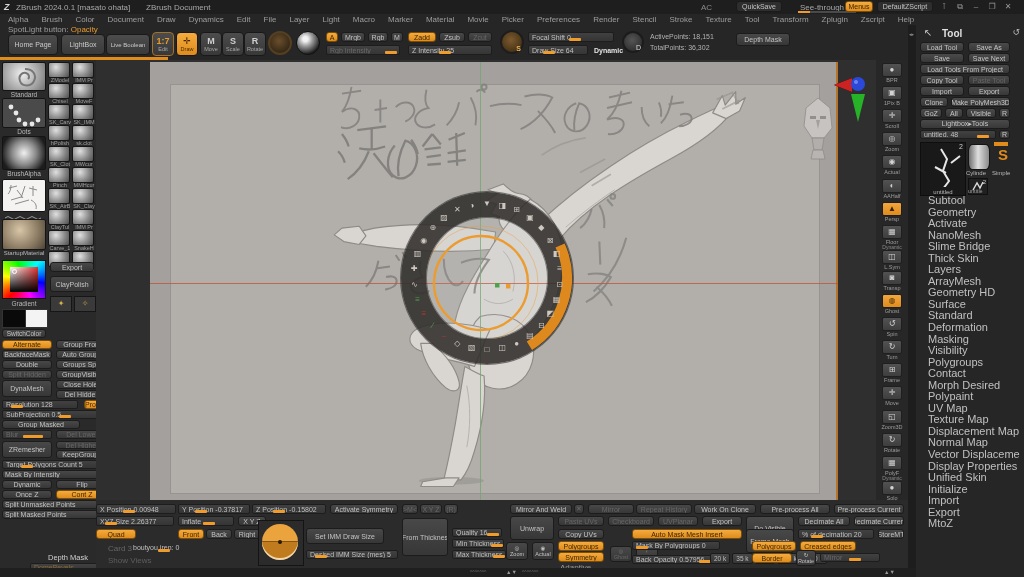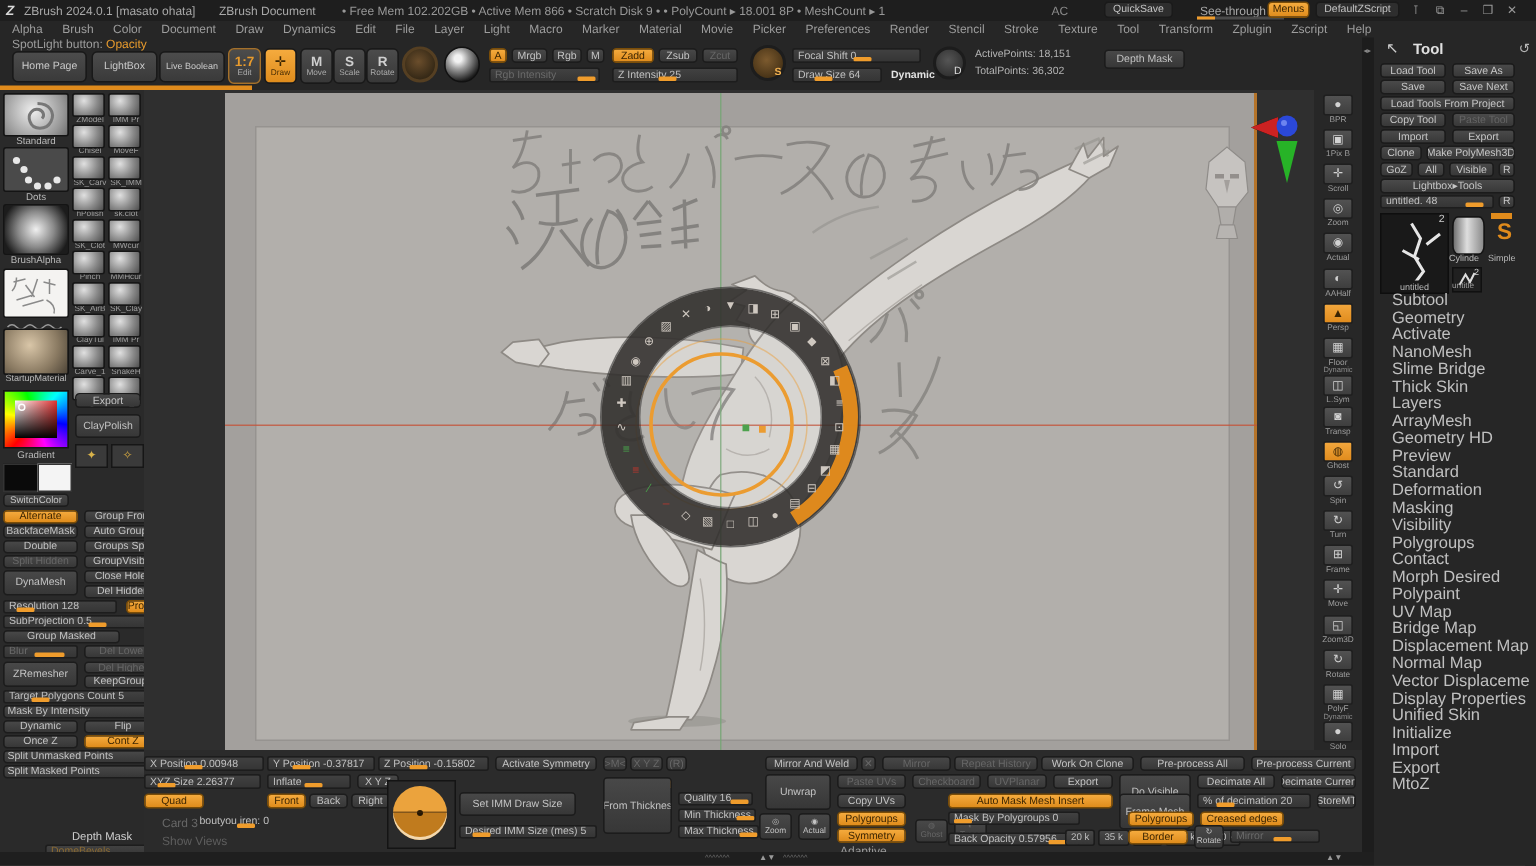--- a/index.html
+++ b/index.html
@@ -72,21 +72,20 @@
 </style>
 </head>
 <body>
 
 <div id="root">
 
   <div id="titlebar">
     <span class="lbl" style="left:4px;top:2px;font-weight:bold;font-style:italic;color:#d8d8d8;font-size:9px;">Z</span>
     <span class="lbl" style="left:16px;top:3px;">ZBrush 2024.0.1 [masato ohata]</span>
     <span class="lbl" style="left:146px;top:3px;">ZBrush Document</span>
-    <span class="lbl" style="left:228px;top:3px;color:#989898;">• Free Mem 102.202GB   • Active Mem 866   • Scratch Disk 9 •   • PolyCount ▸ 18.001 8P   • MeshCount ▸ 1</span>
     <span class="lbl" style="left:701px;top:3px;color:#8b8b8b;">AC</span>
     <div class="btn plain" style="left:736px;top:1px;width:46px;height:11px;">QuickSave</div>
     <span class="lbl" style="left:800px;top:3px;">See-through 0</span>
     <div class="abs" style="left:798px;top:11px;width:58px;height:2px;background:#4a4a4a;">
       <div class="abs" style="left:0;top:0;width:12px;height:2px;background:#ef9c2c;"></div>
     </div>
     <div class="btn on" style="left:845px;top:1px;width:28px;height:11px;">Menus</div>
     <div class="btn plain" style="left:877px;top:1px;width:56px;height:11px;">DefaultZScript</div>
     <div class="abs" style="left:938px;top:2px;display:flex;gap:4px;">
 
@@ -699,31 +698,31 @@
 
     <div class="tray-section">Subtool</div>
         <div class="tray-section">Geometry</div>
         <div class="tray-section">Activate</div>
         <div class="tray-section">NanoMesh</div>
         <div class="tray-section">Slime Bridge</div>
         <div class="tray-section">Thick Skin</div>
         <div class="tray-section">Layers</div>
         <div class="tray-section">ArrayMesh</div>
         <div class="tray-section">Geometry HD</div>
-        <div class="tray-section">Preview</div>
+        <div class="tray-section">Surface</div>
         <div class="tray-section">Standard</div>
         <div class="tray-section">Deformation</div>
         <div class="tray-section">Masking</div>
         <div class="tray-section">Visibility</div>
         <div class="tray-section">Polygroups</div>
         <div class="tray-section">Contact</div>
         <div class="tray-section">Morph Desired</div>
         <div class="tray-section">Polypaint</div>
         <div class="tray-section">UV Map</div>
-        <div class="tray-section">Bridge Map</div>
+        <div class="tray-section">Texture Map</div>
         <div class="tray-section">Displacement Map</div>
         <div class="tray-section">Normal Map</div>
         <div class="tray-section">Vector Displacement Map</div>
         <div class="tray-section">Display Properties</div>
         <div class="tray-section">Unified Skin</div>
         <div class="tray-section">Initialize</div>
         <div class="tray-section">Import</div>
         <div class="tray-section">Export</div>
         <div class="tray-section">MtoZ</div>
       </div>

